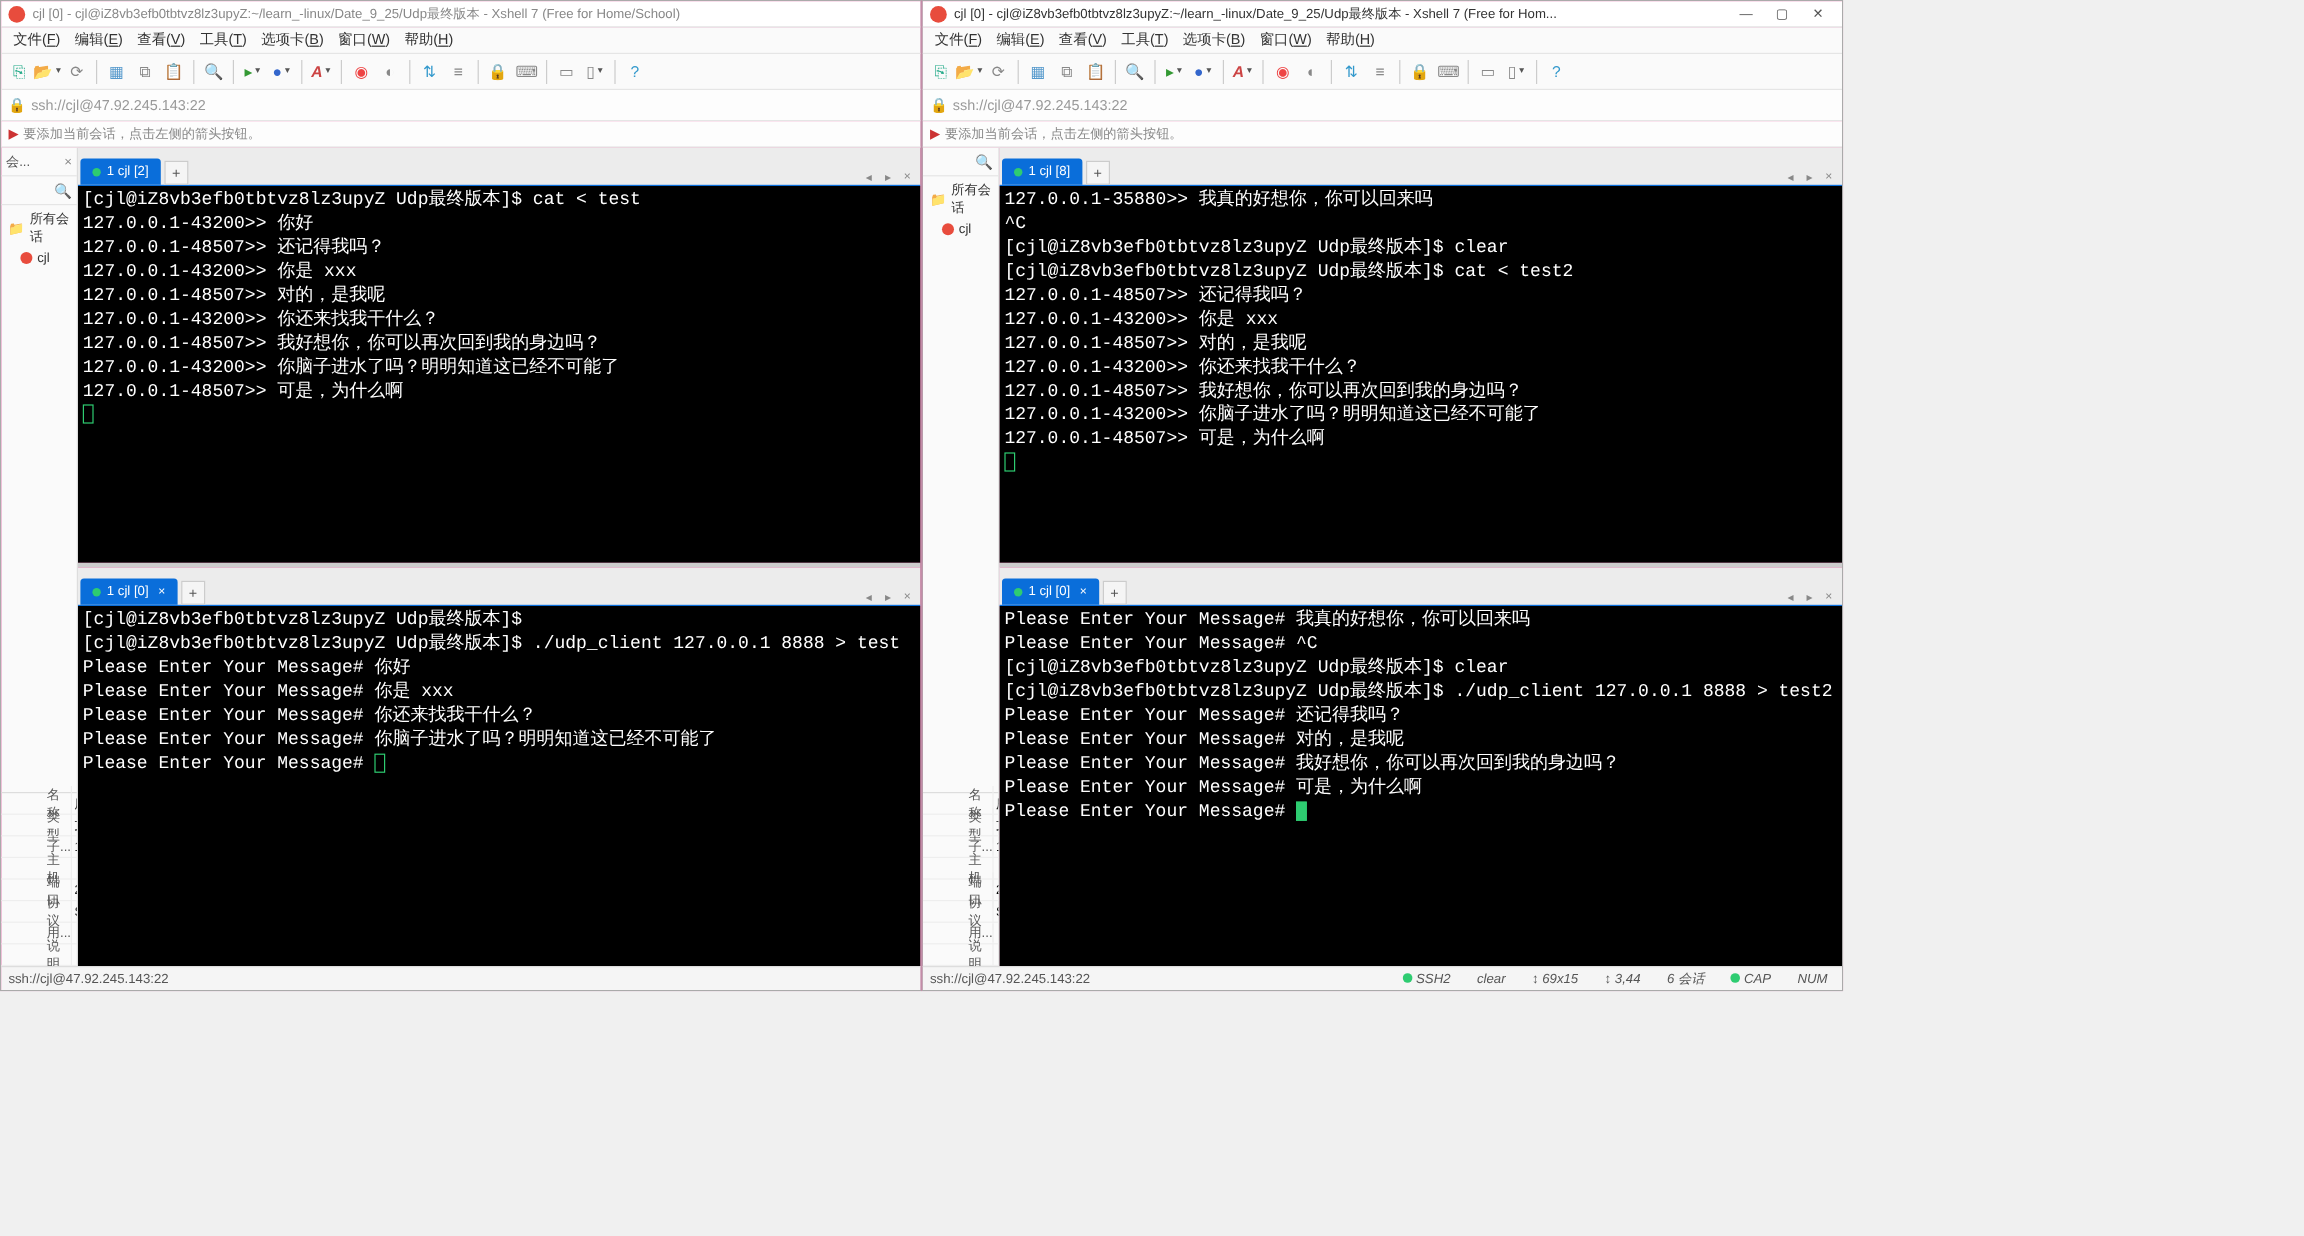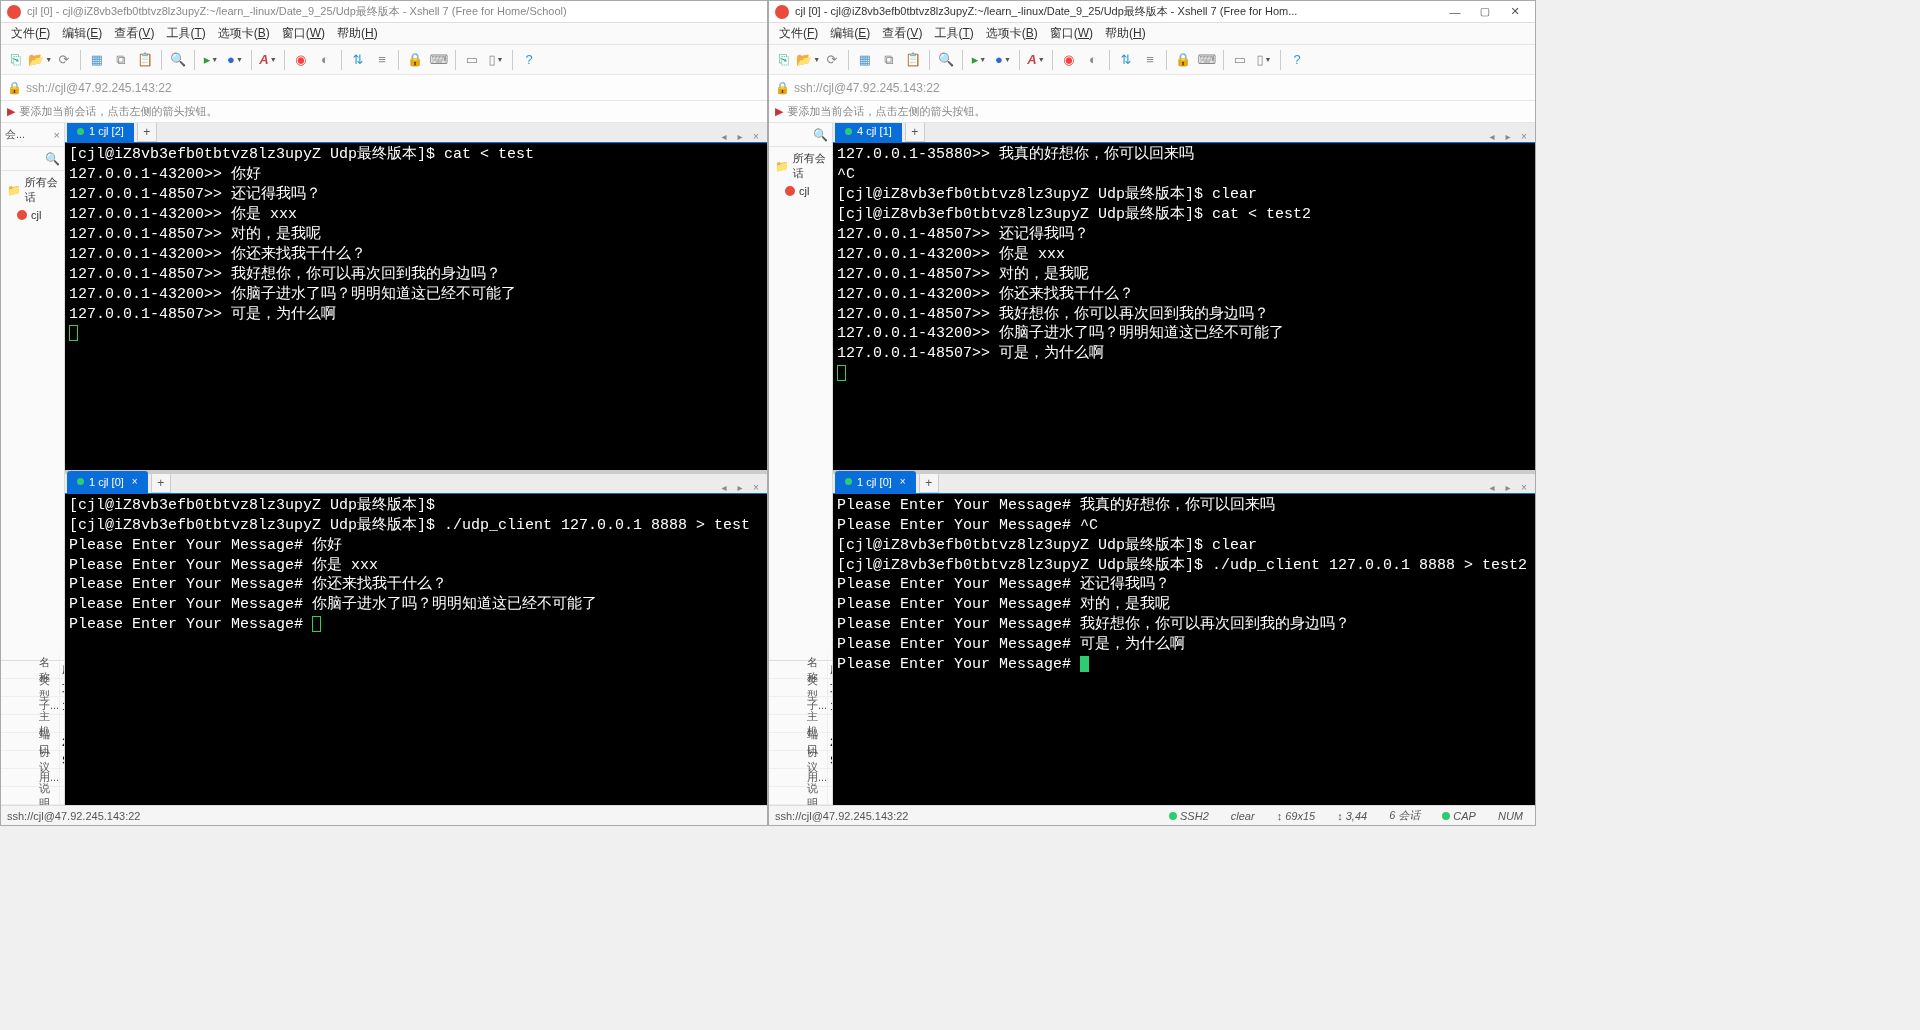--- a/index.html
+++ b/index.html
@@ -29,21 +29,21 @@
 .side-search { height: 24px; border-bottom: 1px solid #e5e5e5; display: flex; align-items: center; justify-content: flex-end; padding: 0 4px; color: #888; }
 .side-tree { flex: 1; padding: 2px; font-size: 11px; color: #333; }
 .tree-node { padding: 2px 4px; display: flex; align-items: center; gap: 4px; }
 .folder-icon { color: #e0b040; }
 .red-dot { width: 10px; height: 10px; background: #e84c3d; border-radius: 50%; display: inline-block; }
 .side-props { border-top: 1px solid #ddd; font-size: 11px; }
 .prop-row { display: flex; border-bottom: 1px solid #eee; height: 18px; align-items: center; }
 .prop-k { width: 30px; padding: 0 2px; color: #555; border-right: 1px solid #eee; overflow: hidden; margin-left: 36px; }
 .prop-v { flex: 1; padding: 0 2px; overflow: hidden; white-space: nowrap; }
 .term-stack { flex: 1; display: flex; flex-direction: column; }
-.tabbar { height: 20px; display: flex; align-items: flex-end; background: #ececec; border-bottom: 1px solid #0a6eda; padding-left: 2px; position: relative; }
+.tabbar { height: 32px; display: flex; align-items: flex-end; background: #ececec; border-bottom: 1px solid #0a6eda; padding-left: 2px; position: relative; }
 .tab { height: 22px; padding: 0 10px; display: flex; align-items: center; gap: 5px; background: #0a6eda; color: #fff; font-size: 11px; border-radius: 3px 3px 0 0; cursor: default; }
 .tab .dot { width: 7px; height: 7px; background: #2ecc71; border-radius: 50%; }
 .tab .x { margin-left: 3px; font-size: 10px; }
 .tab-add { width: 20px; height: 20px; display: flex; align-items: center; justify-content: center; margin-left: 3px; color: #555; border: 1px solid #ccc; background: #f5f5f5; cursor: default; }
 .tab-nav { margin-left: auto; display: flex; gap: 2px; padding-right: 4px; color: #888; }
 .tab-nav span { width: 14px; text-align: center; cursor: default; font-size: 10px; }
 .terminal { flex: 1; background: #000; font-family: Consolas, "Courier New", monospace; font-size: 15px; line-height: 1.33; color: #fff; padding: 2px 4px; overflow: hidden; white-space: pre-wrap; }
 .terminal .cursor { display: inline-block; width: 9px; height: 16px; border: 1px solid #2ecc71; vertical-align: middle; }
 .terminal .cursor.solid { background: #2ecc71; }
 .splitter { height: 4px; background: #ccc; cursor: row-resize; }
@@ -402,21 +402,21 @@
           <div class="prop-row">
             <div class="prop-k">说明</div>
             <div class="prop-v"></div>
           </div>
         </div>
     </div>
     <div class="term-stack">
       <div class="tabbar">
         <div class="tab">
             <span class="dot"></span>
-            <span>4 cjl [1]</span>
+            <span>1 cjl [8]</span>
           </div>
         <div class="tab-add">+</div>
         <div class="tab-nav">
             <span>◂</span>
             <span>▸</span>
             <span>×</span>
           </div>
       </div>
       <div class="terminal" style="flex:1.05"><span>127.0.0.1-35880&gt;&gt; 我真的好想你，你可以回来吗
 ^C

